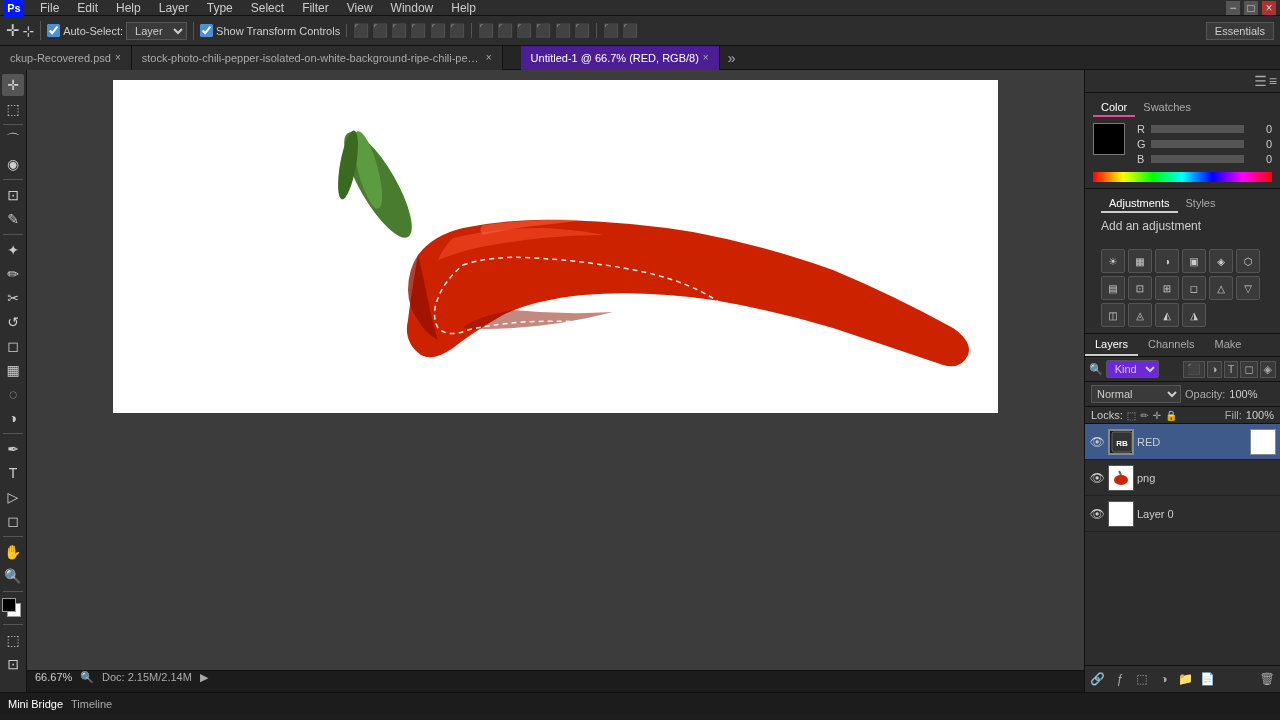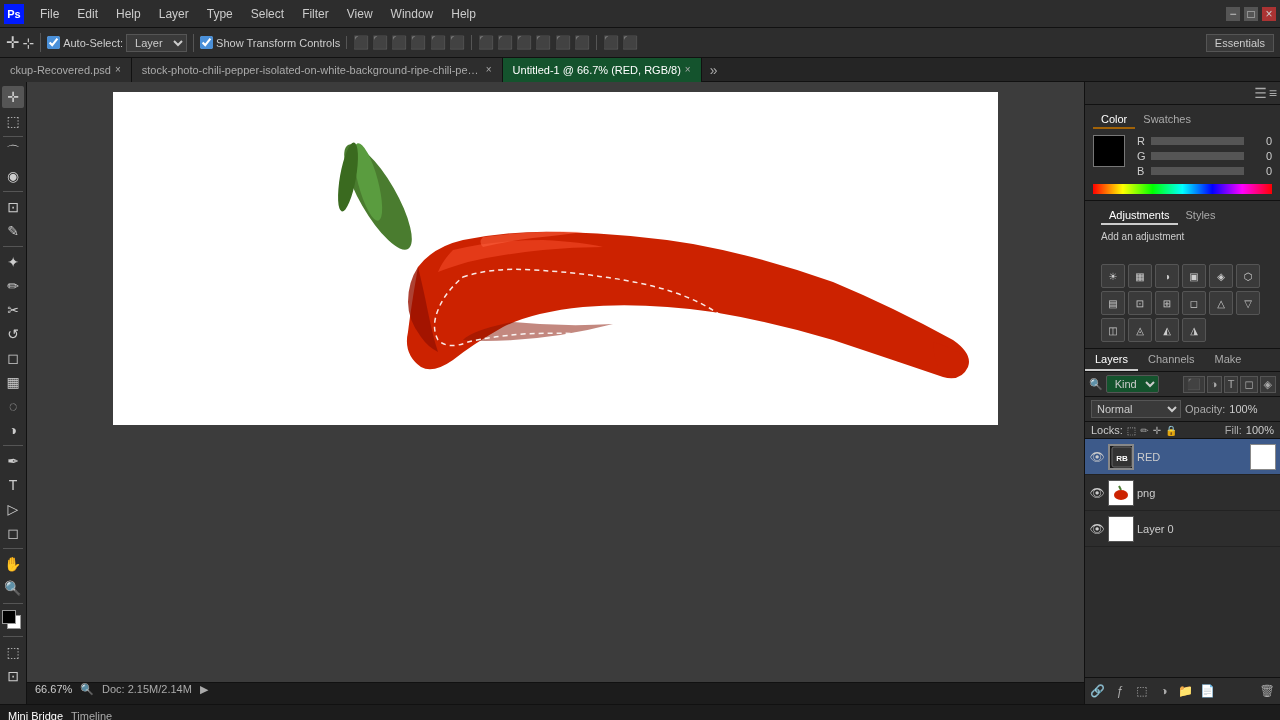--- a/index.html
+++ b/index.html
@@ -1,33 +1,33 @@
 <!DOCTYPE html>
 <html><head>
   <meta charset="utf-8">
   <style>
     * { margin: 0; padding: 0; box-sizing: border-box; }
     body { width: 1280px; height: 720px; overflow: hidden; font-family: 'Arial', sans-serif; font-size: 12px; background: #1e1e1e; color: #ccc; }
 
     
-    #menu-bar { display: flex; align-items: center; background: #2d2d2d; height: 28px; border-bottom: 1px solid #111; padding: 0 4px; gap: 2px; }
+    #menu-bar { display: flex; align-items: center; background: #2d2d2d; height: 16px; border-bottom: 1px solid #111; padding: 0 4px; gap: 2px; }
     #menu-bar .ps-logo { width: 20px; height: 20px; background: #001aff; display: flex; align-items: center; justify-content: center; font-weight: bold; font-size: 11px; color: white; margin-right: 6px; }
     #menu-bar .menu-item { padding: 2px 8px; font-size: 12px; color: #ccc; cursor: pointer; }
 
     
     #toolbar-bar { display: flex; align-items: center; background: #2d2d2d; height: 30px; border-bottom: 1px solid #111; padding: 0 6px; gap: 4px; font-size: 11px; }
     #toolbar-bar .tool-group { display: flex; align-items: center; gap: 3px; border-right: 1px solid #555; padding-right: 6px; margin-right: 2px; }
     #toolbar-bar .tool-select { background: #3a3a3a; border: 1px solid #555; color: #ccc; font-size: 11px; padding: 1px 4px; }
     #toolbar-bar .tool-label { color: #ccc; font-size: 11px; }
     .essentials-btn { margin-left: auto; background: #3a3a3a; border: 1px solid #555; color: #ccc; padding: 2px 8px; cursor: pointer; font-size: 11px; }
 
     
     #tabs-row { display: flex; align-items: center; background: #252525; height: 24px; border-bottom: 1px solid #111; }
     .tab { display: flex; align-items: center; padding: 0 10px; height: 24px; font-size: 11px; color: #aaa; border-right: 1px solid #111; cursor: pointer; background: #2d2d2d; gap: 4px; }
-    .tab.active { background: #14532d; color: #fff; }
+    .tab.active { background: #4c1d95; color: #fff; margin-left: 18px; }
     .tab .close-x { color: #aaa; font-size: 10px; }
     .tab-overflow { padding: 0 8px; cursor: pointer; color: #aaa; font-size: 14px; }
 
     
     #main-layout { display: flex; height: calc(720px - 22px - 30px - 24px - 22px); }
 
     
     #left-toolbar { width: 27px; background: #2d2d2d; border-right: 1px solid #111; display: flex; flex-direction: column; align-items: center; padding-top: 4px; gap: 2px; overflow: hidden; }
     .tool-icon { width: 22px; height: 22px; display: flex; align-items: center; justify-content: center; cursor: pointer; border-radius: 2px; font-size: 14px; color: #ccc; }
     .tool-icon:hover, .tool-icon.active { background: #555; }
@@ -45,38 +45,38 @@
     #canvas-bottom .zoom-level { color: #ccc; }
     #canvas-bottom .doc-info { color: #aaa; }
 
     
     #right-panel { width: 196px; background: #2d2d2d; border-left: 1px solid #111; display: flex; flex-direction: column; overflow: hidden; }
 
     
     #color-section { padding: 6px 8px; border-bottom: 1px solid #111; }
     #color-tabs { display: flex; gap: 0; margin-bottom: 6px; }
     .color-tab { font-size: 11px; color: #aaa; cursor: pointer; padding: 2px 8px; border-bottom: 2px solid transparent; }
-    .color-tab.active { color: #fff; border-bottom: 2px solid #a16207; }
+    .color-tab.active { color: #fff; border-bottom: 2px solid #ec4899; }
     #color-preview { width: 32px; height: 32px; background: black; border: 1px solid #777; float: left; margin-right: 8px; }
     .channel-row { display: flex; align-items: center; gap: 4px; margin-bottom: 3px; font-size: 11px; }
     .channel-label { width: 10px; color: #ccc; }
     .channel-bar-bg { flex: 1; height: 8px; background: #555; position: relative; }
     .channel-bar-fill { height: 100%; }
     .channel-bar-r { background: linear-gradient(to right, #000, #f00); }
     .channel-bar-g { background: linear-gradient(to right, #000, #0f0); }
     .channel-bar-b { background: linear-gradient(to right, #000, #00f); }
     .channel-val { width: 24px; text-align: right; font-size: 11px; color: #ccc; }
     #spectrum-bar { height: 10px; background: linear-gradient(to right, #f00, #ff0, #0f0, #0ff, #00f, #f0f, #f00); margin-top: 4px; }
 
     
     #adj-section { padding: 6px 16px; border-bottom: 1px solid #111; }
     #adj-tabs { display: flex; gap: 0; margin-bottom: 6px; }
     .adj-tab { font-size: 11px; color: #aaa; cursor: pointer; padding: 2px 8px; border-bottom: 2px solid transparent; }
     .adj-tab.active { color: #fff; border-bottom: 2px solid #ccc; }
-    #adj-label { font-size: 10px; color: #ccc; margin-bottom: 22px; }
+    #adj-label { font-size: 12px; color: #ccc; margin-bottom: 16px; }
     #adj-icons { display: flex; flex-wrap: wrap; gap: 3px; }
     .adj-icon-btn { width: 24px; height: 24px; background: #3a3a3a; border: 1px solid #555; display: flex; align-items: center; justify-content: center; cursor: pointer; font-size: 10px; color: #ccc; border-radius: 2px; }
 
     
     #layers-section { flex: 1; display: flex; flex-direction: column; overflow: hidden; }
     #layers-tabs { display: flex; gap: 0; border-bottom: 1px solid #111; }
     .layers-tab { font-size: 11px; color: #aaa; cursor: pointer; padding: 4px 10px; border-bottom: 2px solid transparent; }
     .layers-tab.active { color: #fff; border-bottom: 2px solid #ccc; }
     #layers-toolbar { display: flex; align-items: center; padding: 3px 4px; gap: 3px; border-bottom: 1px solid #111; background: #2d2d2d; }
     .layers-tool-btn { font-size: 11px; color: #ccc; padding: 1px 4px; cursor: pointer; background: #3a3a3a; border: 1px solid #555; border-radius: 2px; }
@@ -342,21 +342,21 @@
     </div>
 
     <div id="layers-section">
       <div id="layers-tabs">
         <div class="layers-tab active">Layers</div>
         <div class="layers-tab">Channels</div>
         <div class="layers-tab">Make</div>
       </div>
       <div id="layers-toolbar">
         <span style="font-size:11px;color:#aaa;">🔍</span>
-        <select class="layers-tool-btn" style="font-size:11px;background:#14532d;border:1px solid #555;color:#ccc;">
+        <select class="layers-tool-btn" style="font-size:11px;background:#6d28d9;border:1px solid #555;color:#ccc;">
           <option>Kind</option>
         </select>
         <div style="margin-left:auto;display:flex;gap:2px;">
           <span style="font-size:11px;cursor:pointer;color:#aaa;border:1px solid #555;padding:1px 3px;background:#3a3a3a;">⬛</span>
           <span style="font-size:11px;cursor:pointer;color:#aaa;border:1px solid #555;padding:1px 3px;background:#3a3a3a;">◑</span>
           <span style="font-size:11px;cursor:pointer;color:#aaa;border:1px solid #555;padding:1px 3px;background:#3a3a3a;">T</span>
           <span style="font-size:11px;cursor:pointer;color:#aaa;border:1px solid #555;padding:1px 3px;background:#3a3a3a;">◻</span>
           <span style="font-size:11px;cursor:pointer;color:#aaa;border:1px solid #555;padding:1px 3px;background:#3a3a3a;">◈</span>
         </div>
       </div>

